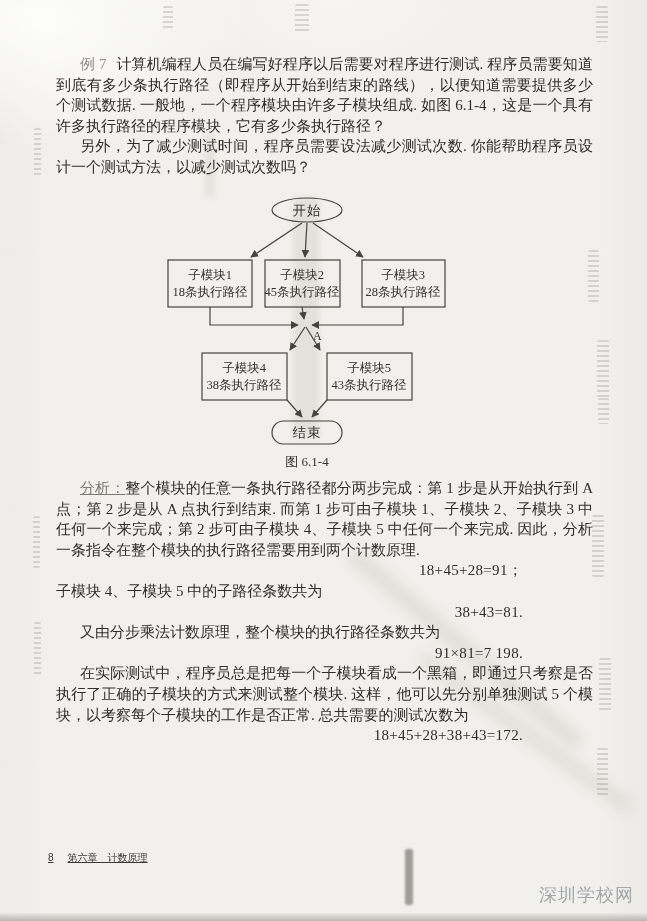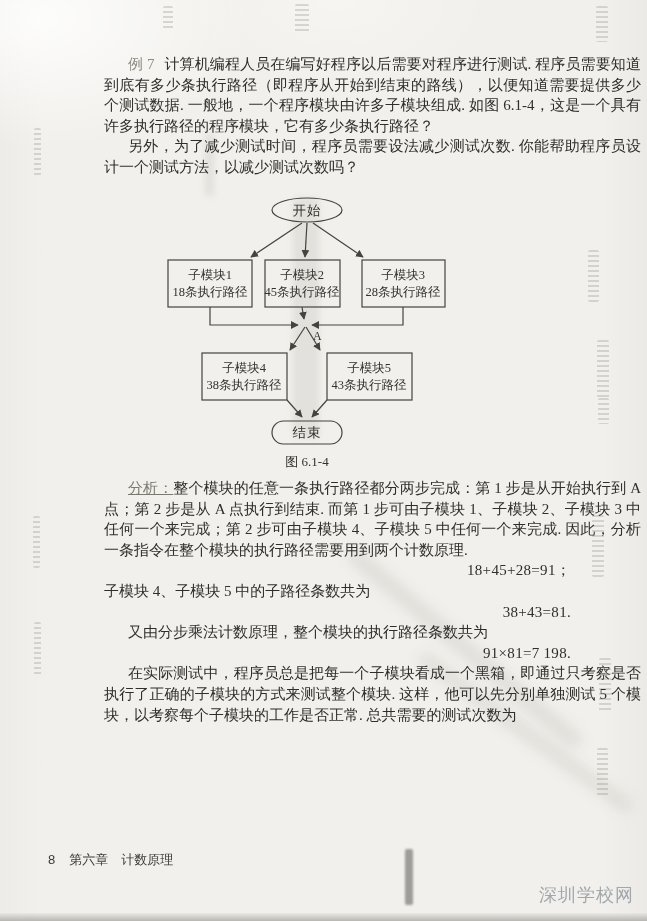--- a/index.html
+++ b/index.html
@@ -4,39 +4,39 @@
 <style>
   html,body{margin:0;padding:0;background:#888;}
   .page{
     position:relative;width:647px;height:921px;overflow:hidden;
     font-family:"Liberation Serif","DejaVu Serif",serif;color:#302e2a;
     background:
       radial-gradient(ellipse 330px 200px at 6% 2%, rgba(255,255,255,0.85), rgba(255,255,255,0) 65%),
       radial-gradient(ellipse 220px 130px at 52% 0%, rgba(255,255,255,0.35), rgba(255,255,255,0) 70%),
       linear-gradient(90deg,#edece8 0%,#f1f0ec 7%,#f1f0ec 93%,#ebeae6 100%);
   }
-  .content{position:absolute;left:56px;width:537px;margin-left:48px;}
+  .content{position:absolute;left:56px;width:537px;}
   .problem-block{top:54px;}
   .solution-block{top:478px;}
   p{margin:0;font-size:15px;line-height:20.6px;text-align:justify;}
   .indent{text-indent:1.6em;}
   .formula{text-align:right;text-indent:0;padding-right:70px;letter-spacing:0.3px;}
   .ex-label{color:#8d8b84;margin-right:0.65em;}
   .soft-label{color:#7c7970;text-decoration:underline;}
   
   .flowchart{position:absolute;left:160px;top:194px;}
   .fc-shape{fill:none;stroke:#45433d;stroke-width:1.2;}
   .fc-line{fill:none;stroke:#45433d;stroke-width:1.2;}
   .fc-text{fill:#33312c;font-family:"Liberation Serif","DejaVu Serif",serif;}
   .fc-box-text{font-size:12.5px;}
   .fc-oval-text{font-size:13.5px;letter-spacing:1px;}
   .fc-caption{font-size:13px;}
   .fc-a{font-size:12px;}
   
-  .footer{position:absolute;left:48px;top:851px;font-family:"Liberation Sans","DejaVu Sans",sans-serif;font-size:13px;color:#3b3a36;}
+  .footer{position:absolute;left:48px;top:851px;font-family:"Liberation Sans","DejaVu Sans",sans-serif;font-size:10px;color:#3b3a36;text-decoration:underline;}
   .footer .pn{margin-right:14px;}
   .watermark{position:absolute;left:539px;top:883px;font-size:18px;color:#a2a7ab;letter-spacing:1px;font-family:"Liberation Serif","DejaVu Serif",serif;}
   
   .art{position:absolute;pointer-events:none;}
   .sq{background:repeating-linear-gradient(to bottom, rgba(105,103,96,0.40) 0 2px, rgba(105,103,96,0) 2px 5px);filter:blur(0.7px);opacity:0.55;border-radius:2px;}
   .band{background:rgba(168,165,155,0.20);filter:blur(3px);}
   .diag{background:rgba(175,172,162,0.30);filter:blur(7px);border-radius:8px;transform-origin:left center;}
   .mark-dark{background:rgba(75,74,68,0.5);filter:blur(0.8px);border-radius:2px;}
   .bottom-edge{left:0;top:913px;width:647px;height:8px;background:linear-gradient(rgba(200,199,194,0.15),#b7b6b1);}
 </style>
@@ -121,20 +121,21 @@
   </svg>
 
   <div class="content solution-block">
     <p class="indent"><span class="soft-label">分析：</span><span>整个模块的任意一条执行路径都分两步完成：第 1 步是从开始执行到 A 点；第 2 步是从 A 点执行到结束. 而第 1 步可由子模块 1、子模块 2、子模块 3 中任何一个来完成；第 2 步可由子模块 4、子模块 5 中任何一个来完成. 因此，分析一条指令在整个模块的执行路径需要用到两个计数原理.</span></p>
     <p class="formula">18+45+28=91；</p>
     <p>子模块 4、子模块 5 中的子路径条数共为</p>
     <p class="formula">38+43=81.</p>
     <p class="indent">又由分步乘法计数原理，整个模块的执行路径条数共为</p>
     <p class="formula">91×81=7 198.</p>
     <p class="indent">在实际测试中，程序员总是把每一个子模块看成一个黑箱，即通过只考察是否执行了正确的子模块的方式来测试整个模块. 这样，他可以先分别单独测试 5 个模块，以考察每个子模块的工作是否正常. 总共需要的测试次数为</p>
+    <p class="formula">18+45+28+38+43=172.</p>
   </div>
 
   <div class="footer">
     <span class="pn">8</span><span>第六章　计数原理</span>
   </div>
 
   <div class="watermark">深圳学校网</div>
 
 </div>
 

